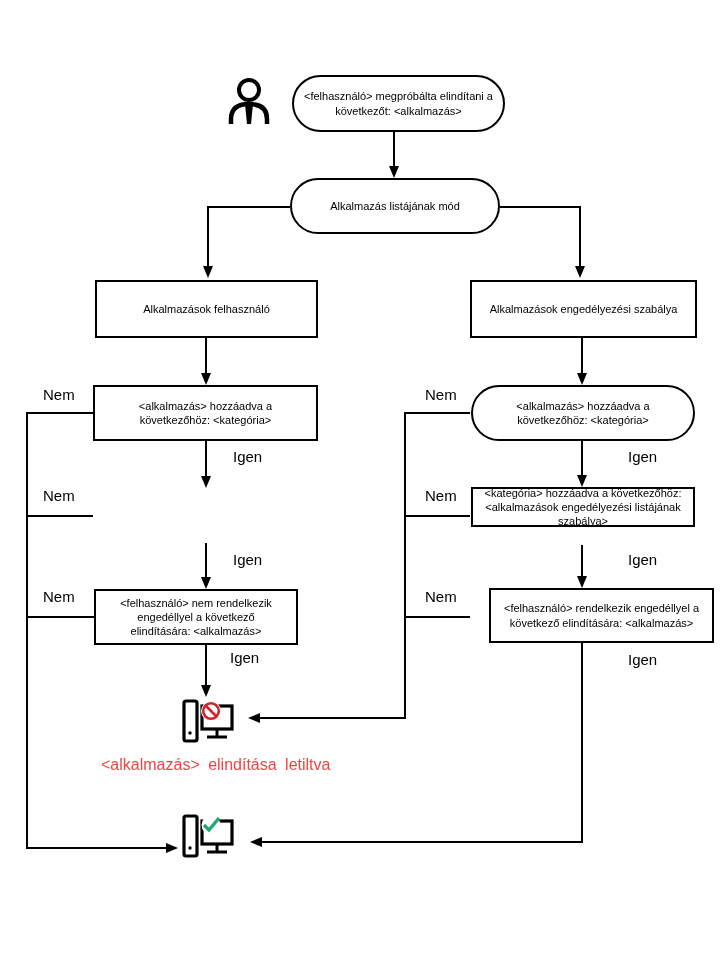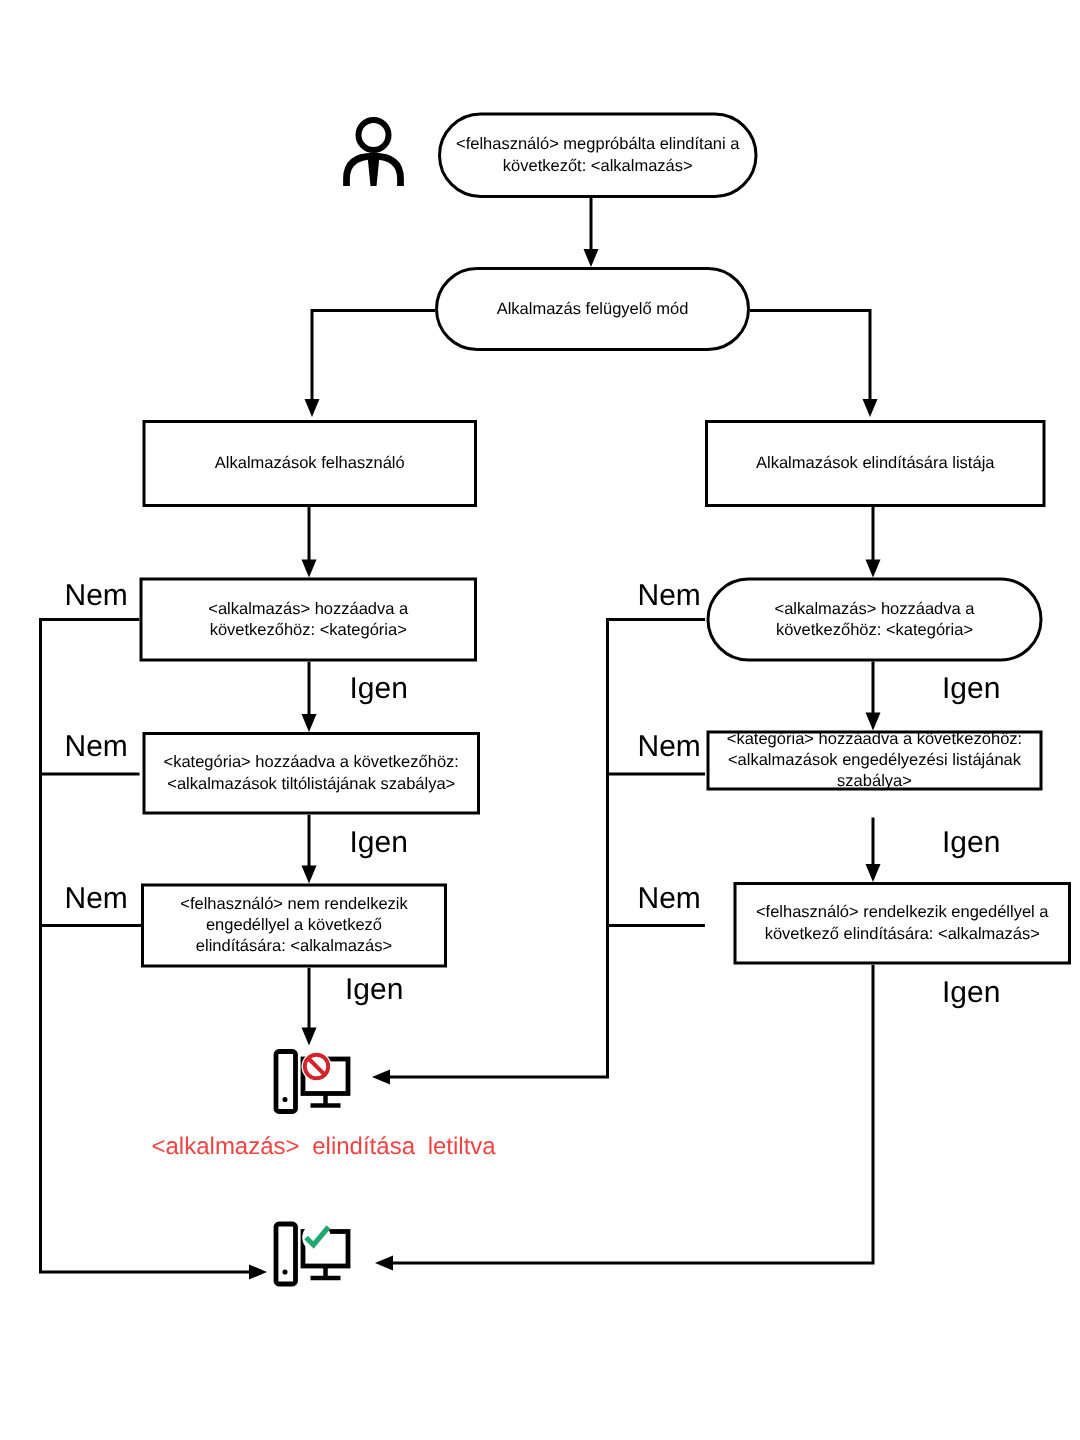--- a/index.html
+++ b/index.html
@@ -18,21 +18,21 @@
   .n-start      { left:292px; top:75px;  width:213px; height:57px; }
   .n-mode       { left:290px; top:178px; width:210px; height:56px; }
   .n-denylist   { left:95px;  top:280px; width:223px; height:58px; }
   .n-allowlist  { left:470px; top:280px; width:227px; height:58px; }
   .n-deny-cat   { left:93px;  top:385px; width:225px; height:56px; }
   .n-allow-cat  { left:471px; top:385px; width:224px; height:56px; }
   .n-deny-rule  { left:95px;  top:488px; width:225px; height:55px; }
   .n-allow-rule { left:471px; top:487px; width:224px; height:40px; }
   .n-deny-perm  { left:94px;  top:589px; width:204px; height:56px; }
   .n-allow-perm { left:470px; top:588px; width:225px; height:55px;margin-left:19px; }
-  .lbl { position:absolute; font-size:20px; line-height:1; }
+  .lbl { position:absolute; font-size:15px; line-height:1; }
   .nem-l1 { left:43px;  top:387px; }
   .nem-l2 { left:43px;  top:488px; }
   .nem-l3 { left:43px;  top:589px; }
   .nem-r1 { left:425px; top:387px; }
   .nem-r2 { left:425px; top:488px; }
   .nem-r3 { left:425px; top:589px; }
   .igen-l1 { left:233px; top:449px; }
   .igen-l2 { left:233px; top:552px; }
   .igen-l3 { left:230px; top:650px; }
   .igen-r1 { left:628px; top:449px; }
@@ -107,26 +107,25 @@
       <circle cx="190" cy="848" r="1.7" fill="#000"></circle>
       <rect x="202" y="821" width="30" height="23" stroke="#000" stroke-width="3.2" fill="none"></rect>
       <path d="M217 844 V851" stroke="#000" stroke-width="3"></path>
       <path d="M207 852 H227" stroke="#000" stroke-width="3"></path>
       <circle cx="211" cy="825" r="9.5" fill="#fff"></circle>
       <polyline points="204,825 209,830 219,818" stroke="#23a873" stroke-width="3.4" fill="none"></polyline>
     </g>
   </svg>
 
   <div class="node stadium n-start">&lt;felhasználó&gt; megpróbálta elindítani a következőt: &lt;alkalmazás&gt;</div>
-  <div class="node stadium n-mode">Alkalmazás felügyelő mód</div>
+  <div class="node stadium n-mode">Alkalmazás listájának mód</div>
   <div class="node n-denylist">Alkalmazások felhasználó</div>
-  <div class="node n-allowlist">Alkalmazások elindítására listája</div>
+  <div class="node n-allowlist">Alkalmazások engedélyezési szabálya</div>
   <div class="node n-deny-cat">&lt;alkalmazás&gt; hozzáadva a következőhöz: &lt;kategória&gt;</div>
   <div class="node stadium n-allow-cat">&lt;alkalmazás&gt; hozzáadva a következőhöz: &lt;kategória&gt;</div>
-  <div class="node n-deny-rule">&lt;kategória&gt; hozzáadva a következőhöz: &lt;alkalmazások tiltólistájának szabálya&gt;</div>
   <div class="node n-allow-rule">&lt;kategória&gt; hozzáadva a következőhöz: &lt;alkalmazások engedélyezési listájának szabálya&gt;</div>
   <div class="node n-deny-perm">&lt;felhasználó&gt; nem rendelkezik engedéllyel a következő elindítására: &lt;alkalmazás&gt;</div>
   <div class="node n-allow-perm">&lt;felhasználó&gt; rendelkezik engedéllyel a következő elindítására: &lt;alkalmazás&gt;</div>
 
   <span class="lbl nem-l1">Nem</span>
   <span class="lbl nem-l2">Nem</span>
   <span class="lbl nem-l3">Nem</span>
   <span class="lbl nem-r1">Nem</span>
   <span class="lbl nem-r2">Nem</span>
   <span class="lbl nem-r3">Nem</span>

